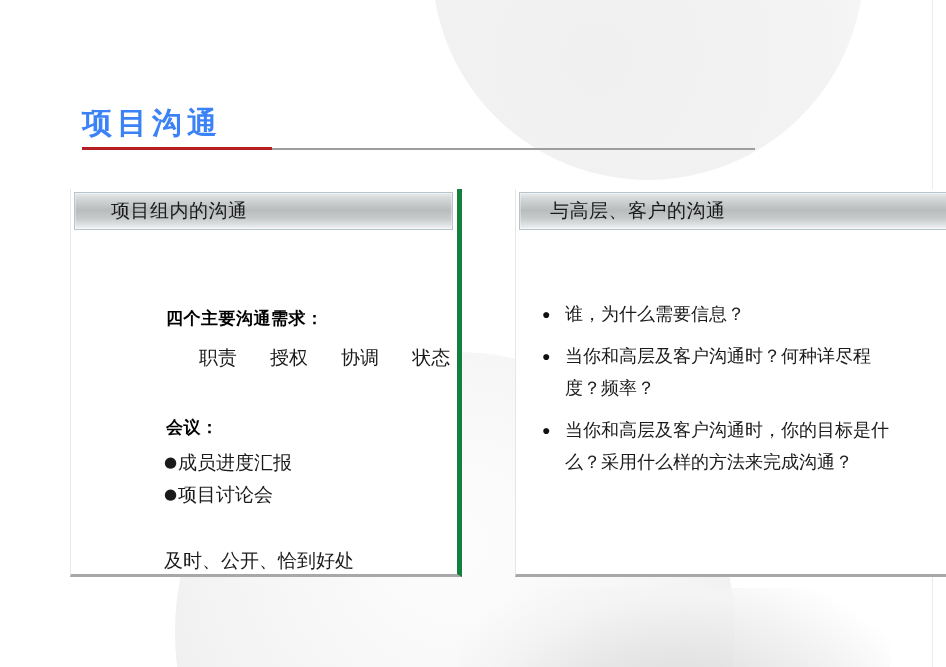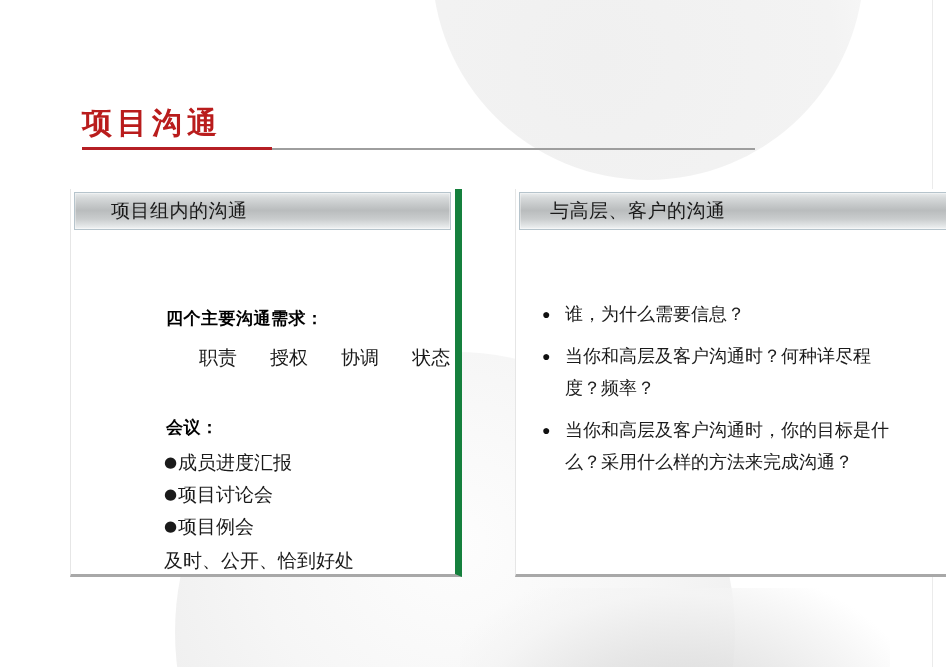--- a/index.html
+++ b/index.html
@@ -69,21 +69,21 @@
   
   #title-block {
     position: absolute;
     left: 82px;
     top: 104px;
     width: 700px;
   }
   #page-title {
     font-size: 30px;
     font-weight: bold;
-    color: #b91c1c;
+    color: #3b82f6;
     letter-spacing: 5px;
     line-height: 38px;
     font-family: "DejaVu Sans", "Liberation Sans", sans-serif;
     margin: 0;
     white-space: nowrap;
   }
   #title-rules {
     position: relative;
     height: 4px;
     margin-top: 5px;
@@ -102,21 +102,21 @@
     height: 2px;
     background: #9e9e9e;
   }
 
   
   .panel {
     position: absolute;
     top: 189px;
     background: #ffffff;
     border-left: 1px solid #e6e6e6;
-    border-right: 7px solid #15803d;
+    border-right: 5px solid #15803d;
     border-bottom: 3px solid #a8a8a8;
     box-sizing: border-box;
   }
   #panel-left  { left: 70px;  width: 392px; height: 388px; }
   #panel-right { left: 515px; width: 476px; height: 388px; }
 
   .panel-header {
     margin: 3px 4px 0 3px;
     height: 38px;
     border: 1px solid #b6c4cc;
@@ -269,21 +269,20 @@
         <span>授权</span>
         <span>协调</span>
         <span>状态</span>
       </div>
 
       <div id="meeting-heading" class="lbl-red">会议：</div>
 
       <ul id="meeting-list">
         <li><span class="dot">●</span><span>成员进度汇报</span></li>
         <li><span class="dot">●</span><span>项目讨论会</span></li>
-        <li><span class="dot">●</span><span>项目例会</span></li>
       </ul>
 
       <div id="meeting-footer">及时、公开、恰到好处</div>
     </div>
   </div>
 
   <div class="panel" id="panel-right">
     <div class="panel-header">
       <span class="panel-header-text">与高层、客户的沟通</span>
     </div>

